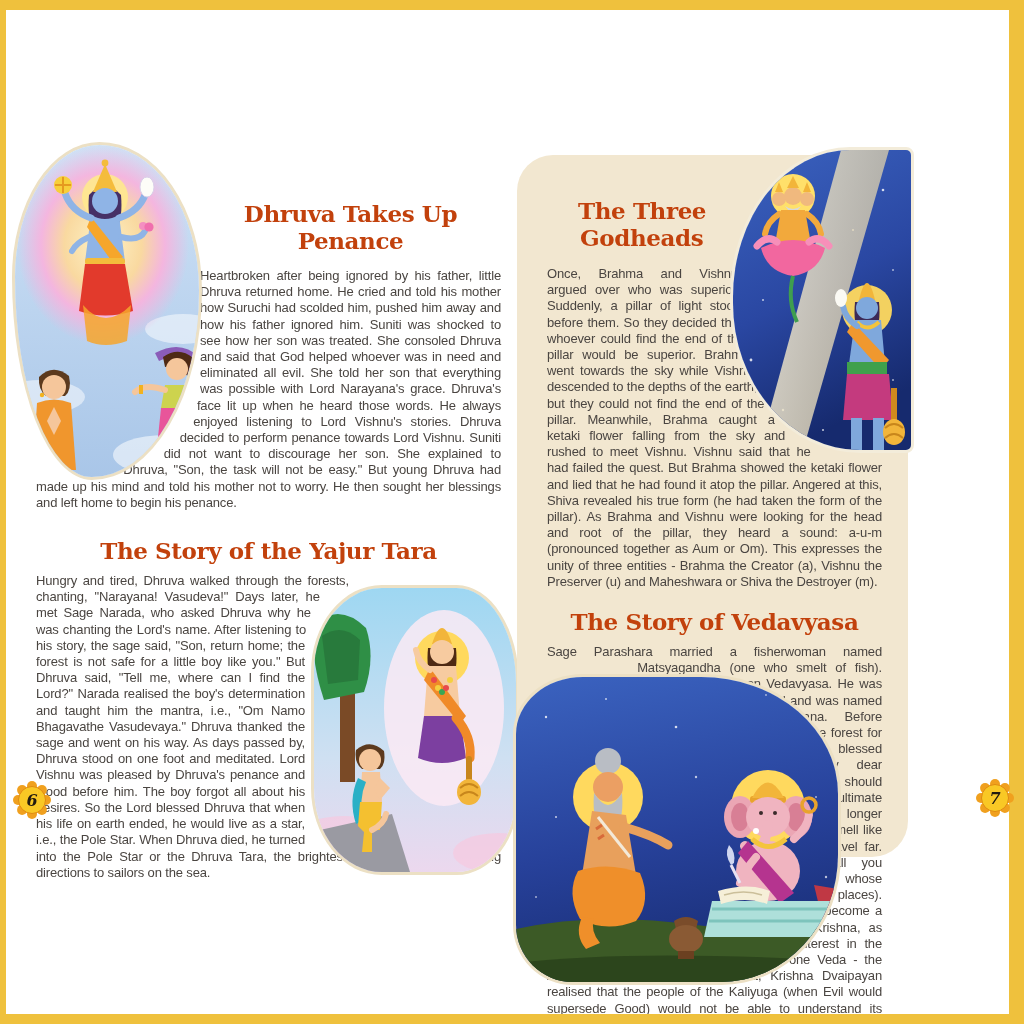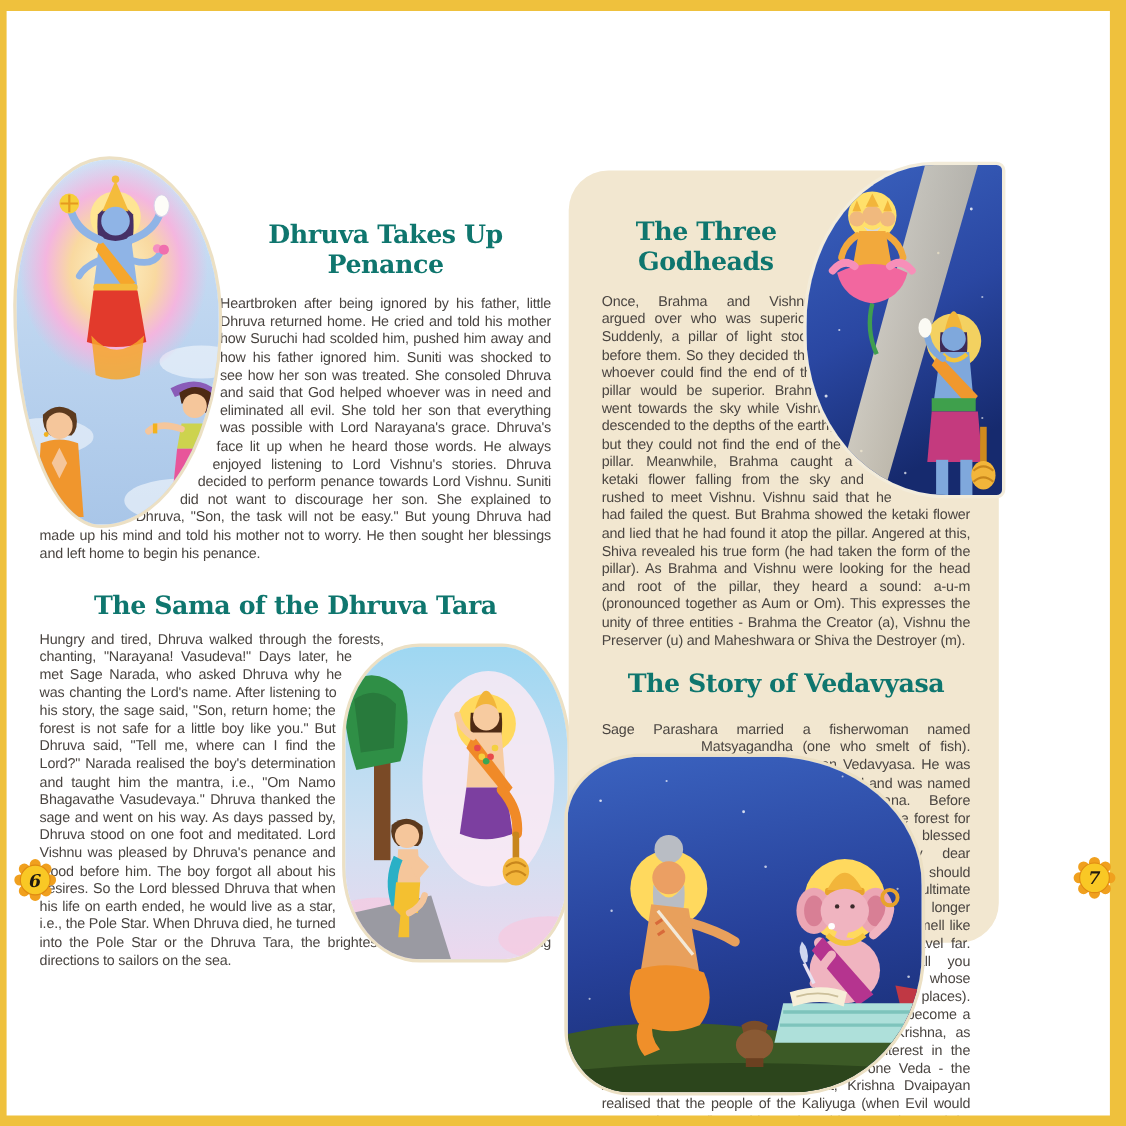--- a/index.html
+++ b/index.html
@@ -16,31 +16,31 @@
     position:absolute;left:6px;top:10px;width:505px;height:1004px;
     box-sizing:border-box;padding:132px 10px 0 30px;
   }
   .page-right{
     position:absolute;left:517px;top:155px;width:391px;height:702px;
     background:#f2e7d0;border-radius:36px;
     box-sizing:border-box;padding:42px 26px 0 30px;
   }
   h2{
     font-family:"DejaVu Serif","Liberation Serif",serif;
-    font-weight:700;color:#0f766e;font-size:23px;letter-spacing:-0.4px;
+    font-weight:700;color:#c2410c;font-size:23px;letter-spacing:-0.4px;
     text-align:center;margin:0;
   }
   p{
     margin:0;text-align:justify;
     font-size:13px;letter-spacing:-0.15px;line-height:16.2px;color:#4a4541;
   }
   .t1{margin:58px 0 14px;}
   .t2{clear:both;padding-top:26px;margin-bottom:9px;}
   .t3{margin:0 0 15px;}
-  .t4{clear:both;padding-top:18px;margin-bottom:20px;}
+  .t4{clear:both;padding-top:18px;margin-bottom:9px;}
   
   .sp{position:relative;}
   .sp1{
     float:left;width:184px;height:332px;margin:0 4px 0 -24px;
     shape-outside:polygon(0% 0%,88% 0%,96% 20%,100% 40%,100% 65%,92% 82%,70% 93%,0% 100%);
     shape-margin:6px;
   }
   .sp2{
     float:right;width:202px;height:262px;margin:4px -12px 0 6px;
     shape-outside:polygon(56% 0%,100% 0%,100% 100%,2% 100%,0% 35%,8% 15%,30% 6%);
@@ -136,21 +136,21 @@
             <path d="M150,245 Q130,238 120,247" stroke="#f5c69b" stroke-width="6" fill="none" stroke-linecap="round"></path>
             <rect x="124" y="240" width="4" height="9" fill="#f2b21e"></rect>
           </g>
         </svg>
       </div>
     </div>
 
     <h2 class="t1">Dhruva Takes Up Penance</h2>
     <p>Heartbroken after being ignored by his father, little Dhruva returned home. He cried and told his mother how Suruchi had scolded him, pushed him away and how his father ignored him. Suniti was shocked to see how her son was treated. She consoled Dhruva and said that God helped whoever was in need and eliminated all evil. She told her son that everything was possible with Lord Narayana's grace. Dhruva's face lit up when he heard those words. He always enjoyed listening to Lord Vishnu's stories. Dhruva decided to perform penance towards Lord Vishnu. Suniti did not want to discourage her son. She explained to Dhruva, "Son, the task will not be easy." But young Dhruva had made up his mind and told his mother not to worry. He then sought her blessings and left home to begin his penance.</p>
 
-    <h2 class="t2">The Sama of the Dhruva Tara</h2>
+    <h2 class="t2">The Story of the Yajur Tara</h2>
 
     <div class="sp sp2">
       <div class="blob blob2">
         <svg viewBox="0 0 202 284" preserveAspectRatio="none">
           <defs>
             <linearGradient id="sky2" x1="0" y1="0" x2="0" y2="1">
               <stop offset="0" stop-color="#9ed7f2"></stop>
                 <stop offset="0.6" stop-color="#cfe0f2"></stop>
                 <stop offset="1" stop-color="#ecd8ee"></stop>
             </linearGradient>

